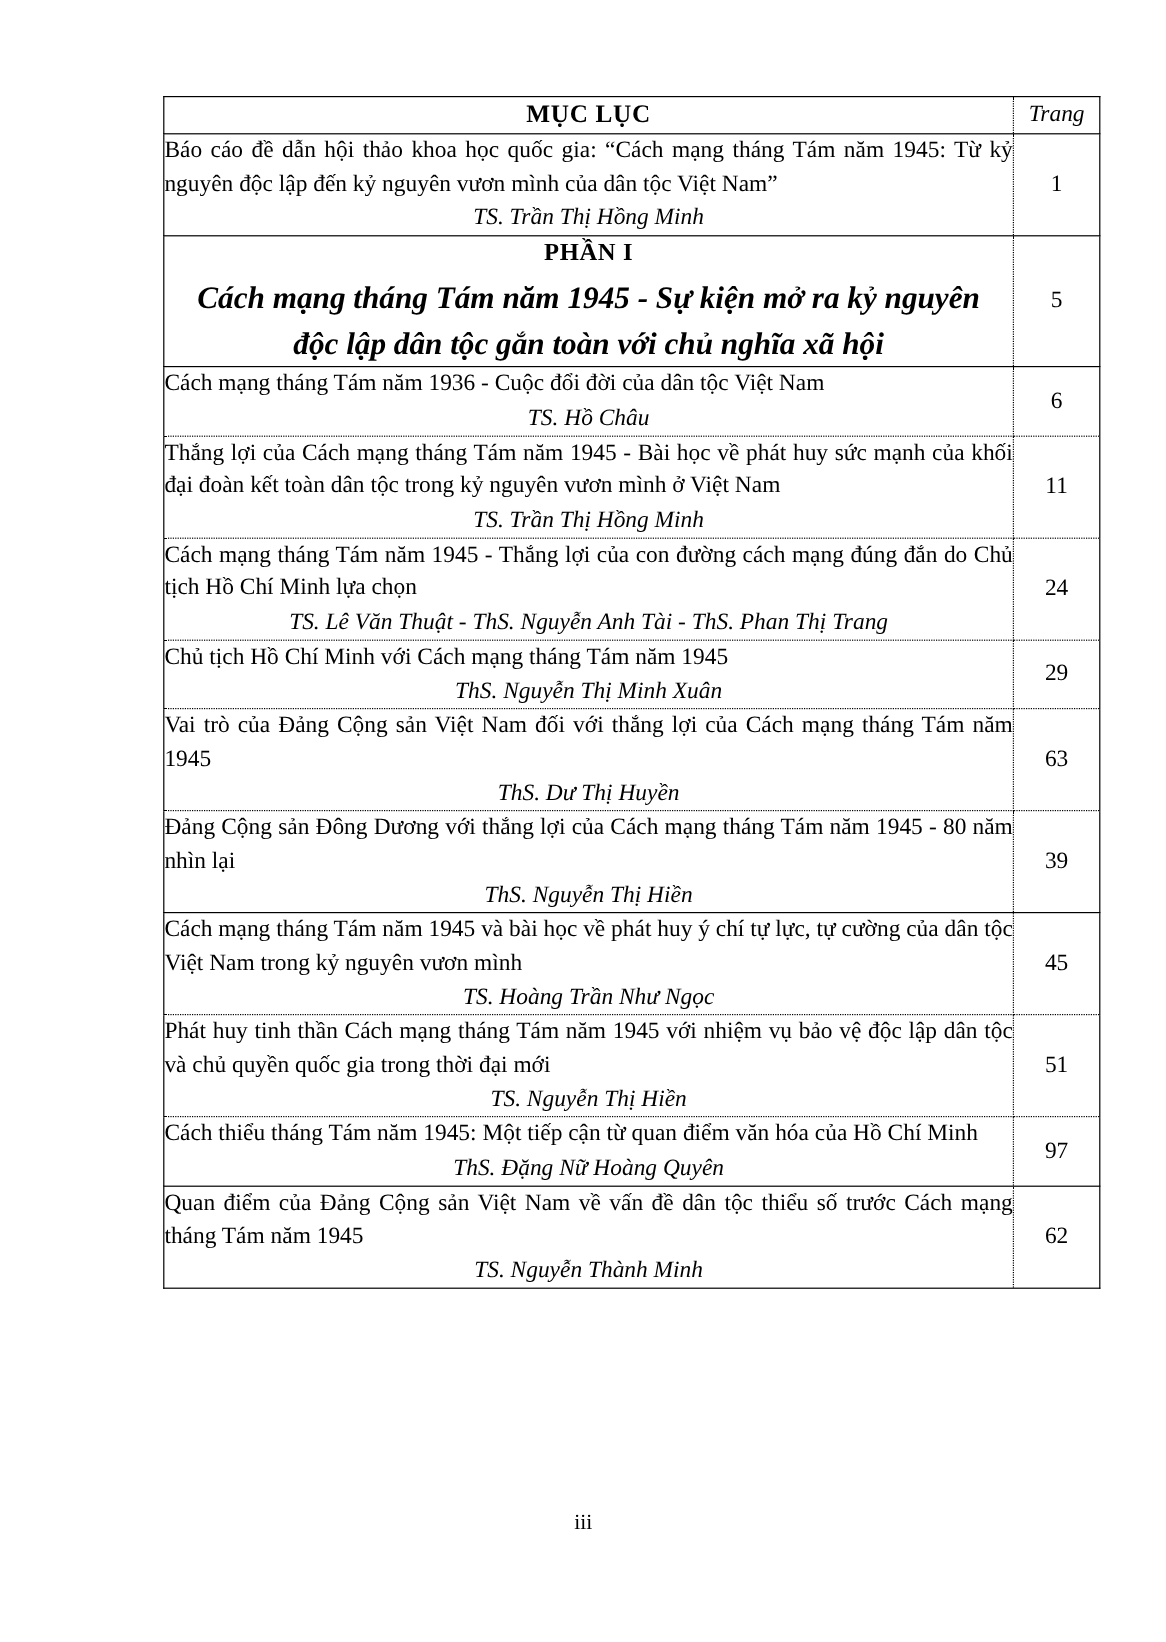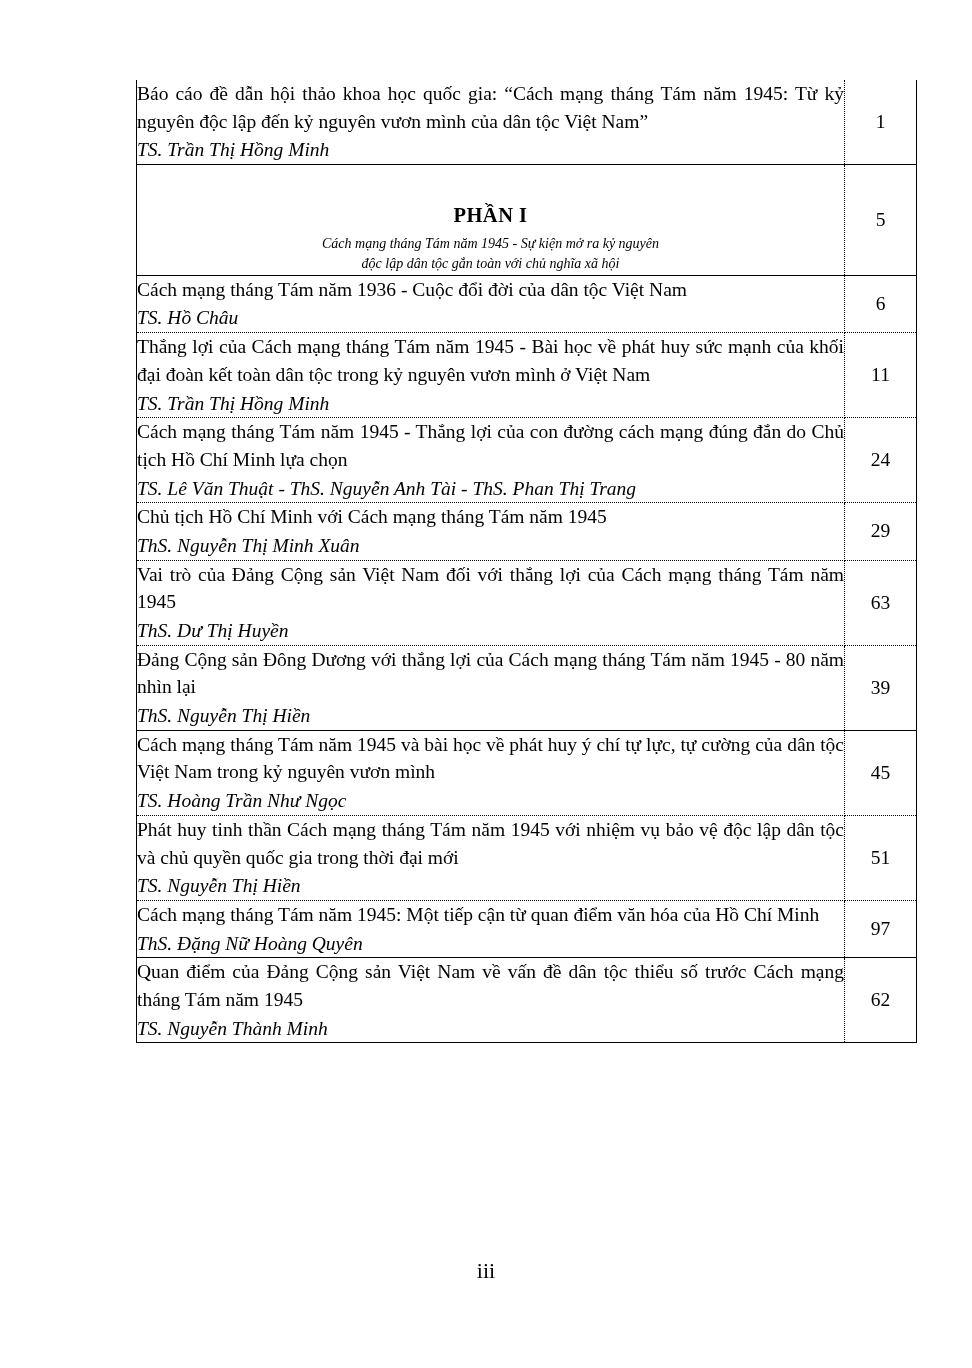--- a/index.html
+++ b/index.html
@@ -70,59 +70,62 @@
     font-size: 21px;
     letter-spacing: 0.6px;
     padding: 9px 10px 9px 11px;
   }
   .header-page {
     font-style: italic;
     font-size: 19.5px;
   }
   .author {
     display: block;
-    text-align: left;
+    text-align: center;
     font-style: italic;
     margin-top: 1px;
   }
   .part-block {
     text-align: center;
     padding: 8px 10px 9px 11px;
   }
   .part-title {
     font-weight: bold;
     font-size: 20.5px;
     letter-spacing: 0.5px;
     margin-bottom: 4px;
-    margin-top: 36px;
   }
   .part-sub {
-    font-weight: normal;
+    font-weight: bold;
     font-style: italic;
-    font-size: 14px;
+    font-size: 26px;
     line-height: 1.45;
   }
   .folio {
     position: absolute;
     left: 0;
     top: 1258px;
     width: 972px;
     text-align: center;
-    font-size: 22px;
+    font-size: 18px;
   }
 </style>
 </head>
 <body>
 
 <div class="page">
 
   <div class="toc-wrap">
     <table class="toc">
       <tbody>
 
+        <tr class="row-top row-solid">
+          <td class="cell-main header-title">MỤC LỤC</td>
+          <td class="cell-page header-page">Trang</td>
+        </tr>
 
         <tr class="row-solid">
           <td class="cell-main">
             <span>Báo cáo đề dẫn hội thảo khoa học quốc gia: “Cách mạng tháng Tám năm 1945: Từ kỷ nguyên độc lập đến kỷ nguyên vươn mình của dân tộc Việt Nam”</span>
             <span class="author">TS. Trần Thị Hồng Minh</span>
           </td>
           <td class="cell-page">1</td>
         </tr>
 
         <tr class="row-solid">
@@ -194,21 +197,21 @@
         <tr class="row-sep">
           <td class="cell-main">
             <span>Phát huy tinh thần Cách mạng tháng Tám năm 1945 với nhiệm vụ bảo vệ độc lập dân tộc và chủ quyền quốc gia trong thời đại mới</span>
             <span class="author">TS. Nguyễn Thị Hiền</span>
           </td>
           <td class="cell-page">51</td>
         </tr>
 
         <tr class="row-solid">
           <td class="cell-main">
-            <span>Cách mạng tháng Tám năm 1945: Một tiếp cận từ quan điểm văn hóa của Hồ Chí Minh</span>
+            <span>Cách thiểu tháng Tám năm 1945: Một tiếp cận từ quan điểm văn hóa của Hồ Chí Minh</span>
             <span class="author">ThS. Đặng Nữ Hoàng Quyên</span>
           </td>
           <td class="cell-page">97</td>
         </tr>
 
         <tr class="row-solid">
           <td class="cell-main">
             <span>Quan điểm của Đảng Cộng sản Việt Nam về vấn đề dân tộc thiểu số trước Cách mạng tháng Tám năm 1945</span>
             <span class="author">TS. Nguyễn Thành Minh</span>
           </td>

